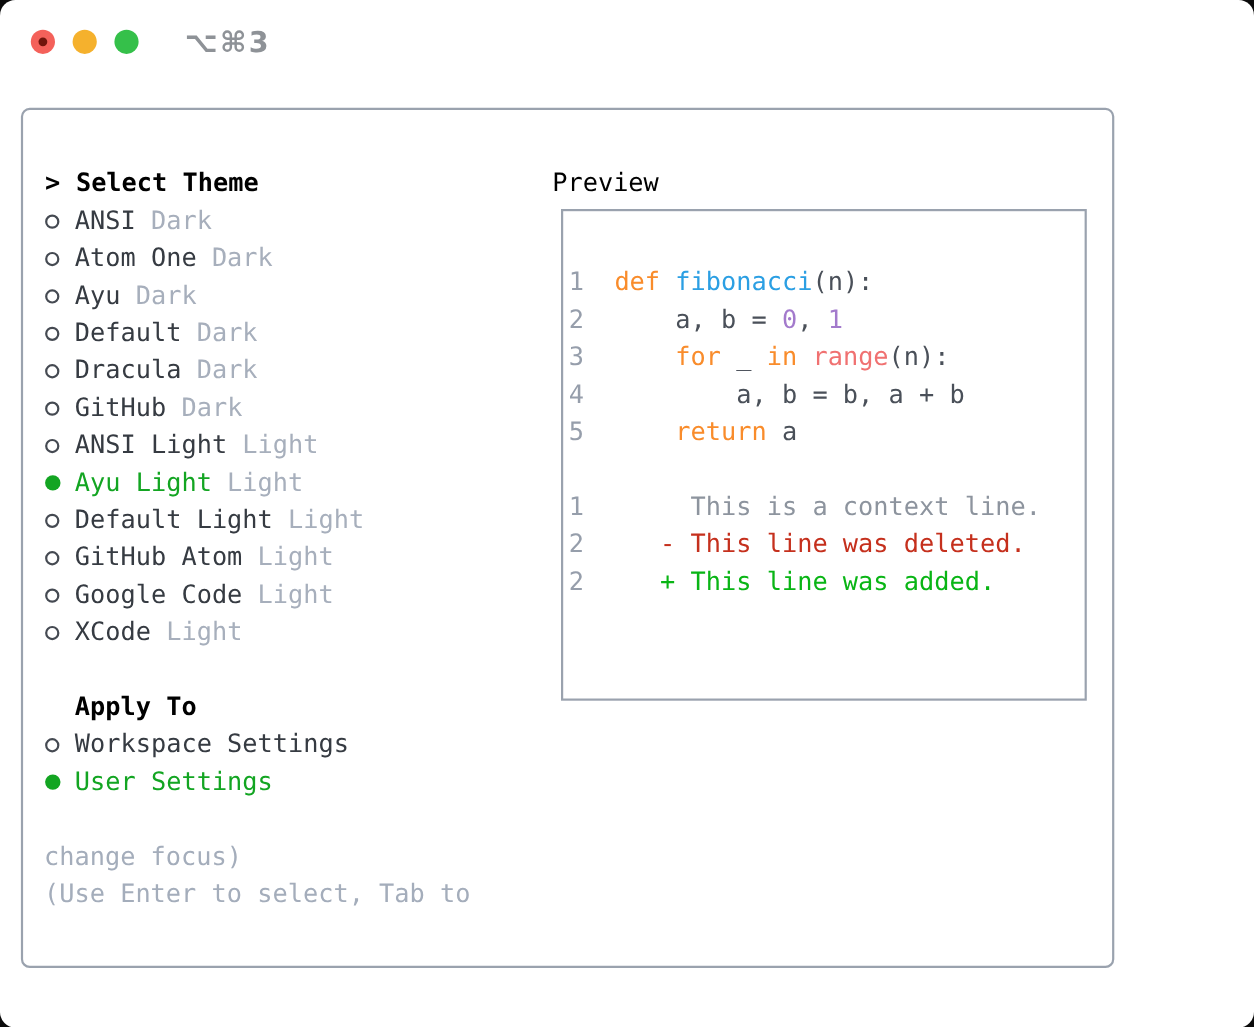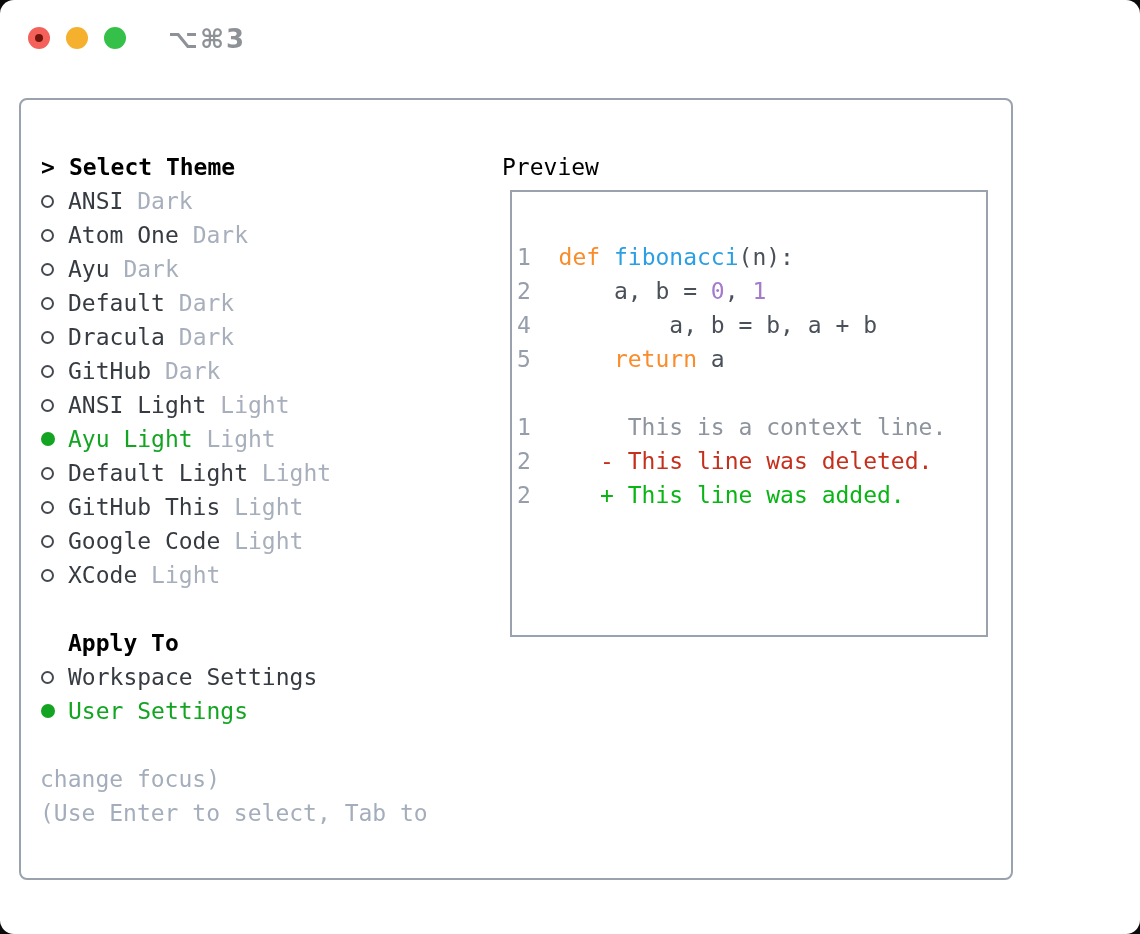--- a/index.html
+++ b/index.html
@@ -75,36 +75,37 @@
         <div class="row"><span class="cell prompt">&gt;</span><span class="sect">Select Theme</span></div>
         <div class="row"><span class="cell"><span class="radio"></span></span><span class="name">ANSI</span><span class="variant"> Dark</span></div>
         <div class="row"><span class="cell"><span class="radio"></span></span><span class="name">Atom One</span><span class="variant"> Dark</span></div>
         <div class="row"><span class="cell"><span class="radio"></span></span><span class="name">Ayu</span><span class="variant"> Dark</span></div>
         <div class="row"><span class="cell"><span class="radio"></span></span><span class="name">Default</span><span class="variant"> Dark</span></div>
         <div class="row"><span class="cell"><span class="radio"></span></span><span class="name">Dracula</span><span class="variant"> Dark</span></div>
         <div class="row"><span class="cell"><span class="radio"></span></span><span class="name">GitHub</span><span class="variant"> Dark</span></div>
         <div class="row"><span class="cell"><span class="radio"></span></span><span class="name">ANSI Light</span><span class="variant"> Light</span></div>
         <div class="row"><span class="cell"><span class="radio sel"></span></span><span class="name selected">Ayu Light</span><span class="variant"> Light</span></div>
         <div class="row"><span class="cell"><span class="radio"></span></span><span class="name">Default Light</span><span class="variant"> Light</span></div>
-        <div class="row"><span class="cell"><span class="radio"></span></span><span class="name">GitHub This</span><span class="variant"> Light</span></div>
+        <div class="row"><span class="cell"><span class="radio"></span></span><span class="name">GitHub Atom</span><span class="variant"> Light</span></div>
         <div class="row"><span class="cell"><span class="radio"></span></span><span class="name">Google Code</span><span class="variant"> Light</span></div>
         <div class="row"><span class="cell"><span class="radio"></span></span><span class="name">XCode</span><span class="variant"> Light</span></div>
         <div class="row spacer"></div>
         <div class="row"><span class="cell"></span><span class="sect">Apply To</span></div>
         <div class="row"><span class="cell"><span class="radio"></span></span><span class="name">Workspace Settings</span></div>
         <div class="row"><span class="cell"><span class="radio sel"></span></span><span class="name selected">User Settings</span></div>
         <div class="row spacer"></div>
         <div class="row help-row">change focus)</div>
         <div class="row help-row">(Use Enter to select, Tab to</div>
       </div>
     <div class="preview-title">Preview</div>
     <div class="preview-box">
       <div id="preview-lines">
           <div class="pline"><span class="gut">1</span><span class="tok-keyword">def</span><span class="tok-text"> </span><span class="tok-function">fibonacci</span><span class="tok-text">(n):</span></div>
           <div class="pline"><span class="gut">2</span><span class="tok-text">    a, b = </span><span class="tok-number">0</span><span class="tok-text">, </span><span class="tok-number">1</span></div>
+          <div class="pline"><span class="gut">3</span><span class="tok-text">    </span><span class="tok-keyword">for</span><span class="tok-text"> _ </span><span class="tok-keyword">in</span><span class="tok-text"> </span><span class="tok-builtin">range</span><span class="tok-text">(n):</span></div>
           <div class="pline"><span class="gut">4</span><span class="tok-text">        a, b = b, a + b</span></div>
           <div class="pline"><span class="gut">5</span><span class="tok-text">    </span><span class="tok-keyword">return</span><span class="tok-text"> a</span></div>
           <div class="pline"></div>
           <div class="pline"><span class="gut">1</span><span class="diff-context">     This is a context line.</span></div>
           <div class="pline"><span class="gut">2</span><span class="diff-deleted">   - This line was deleted.</span></div>
           <div class="pline"><span class="gut">2</span><span class="diff-added">   + This line was added.</span></div>
         </div>
     </div>
   </div>
 </div>

